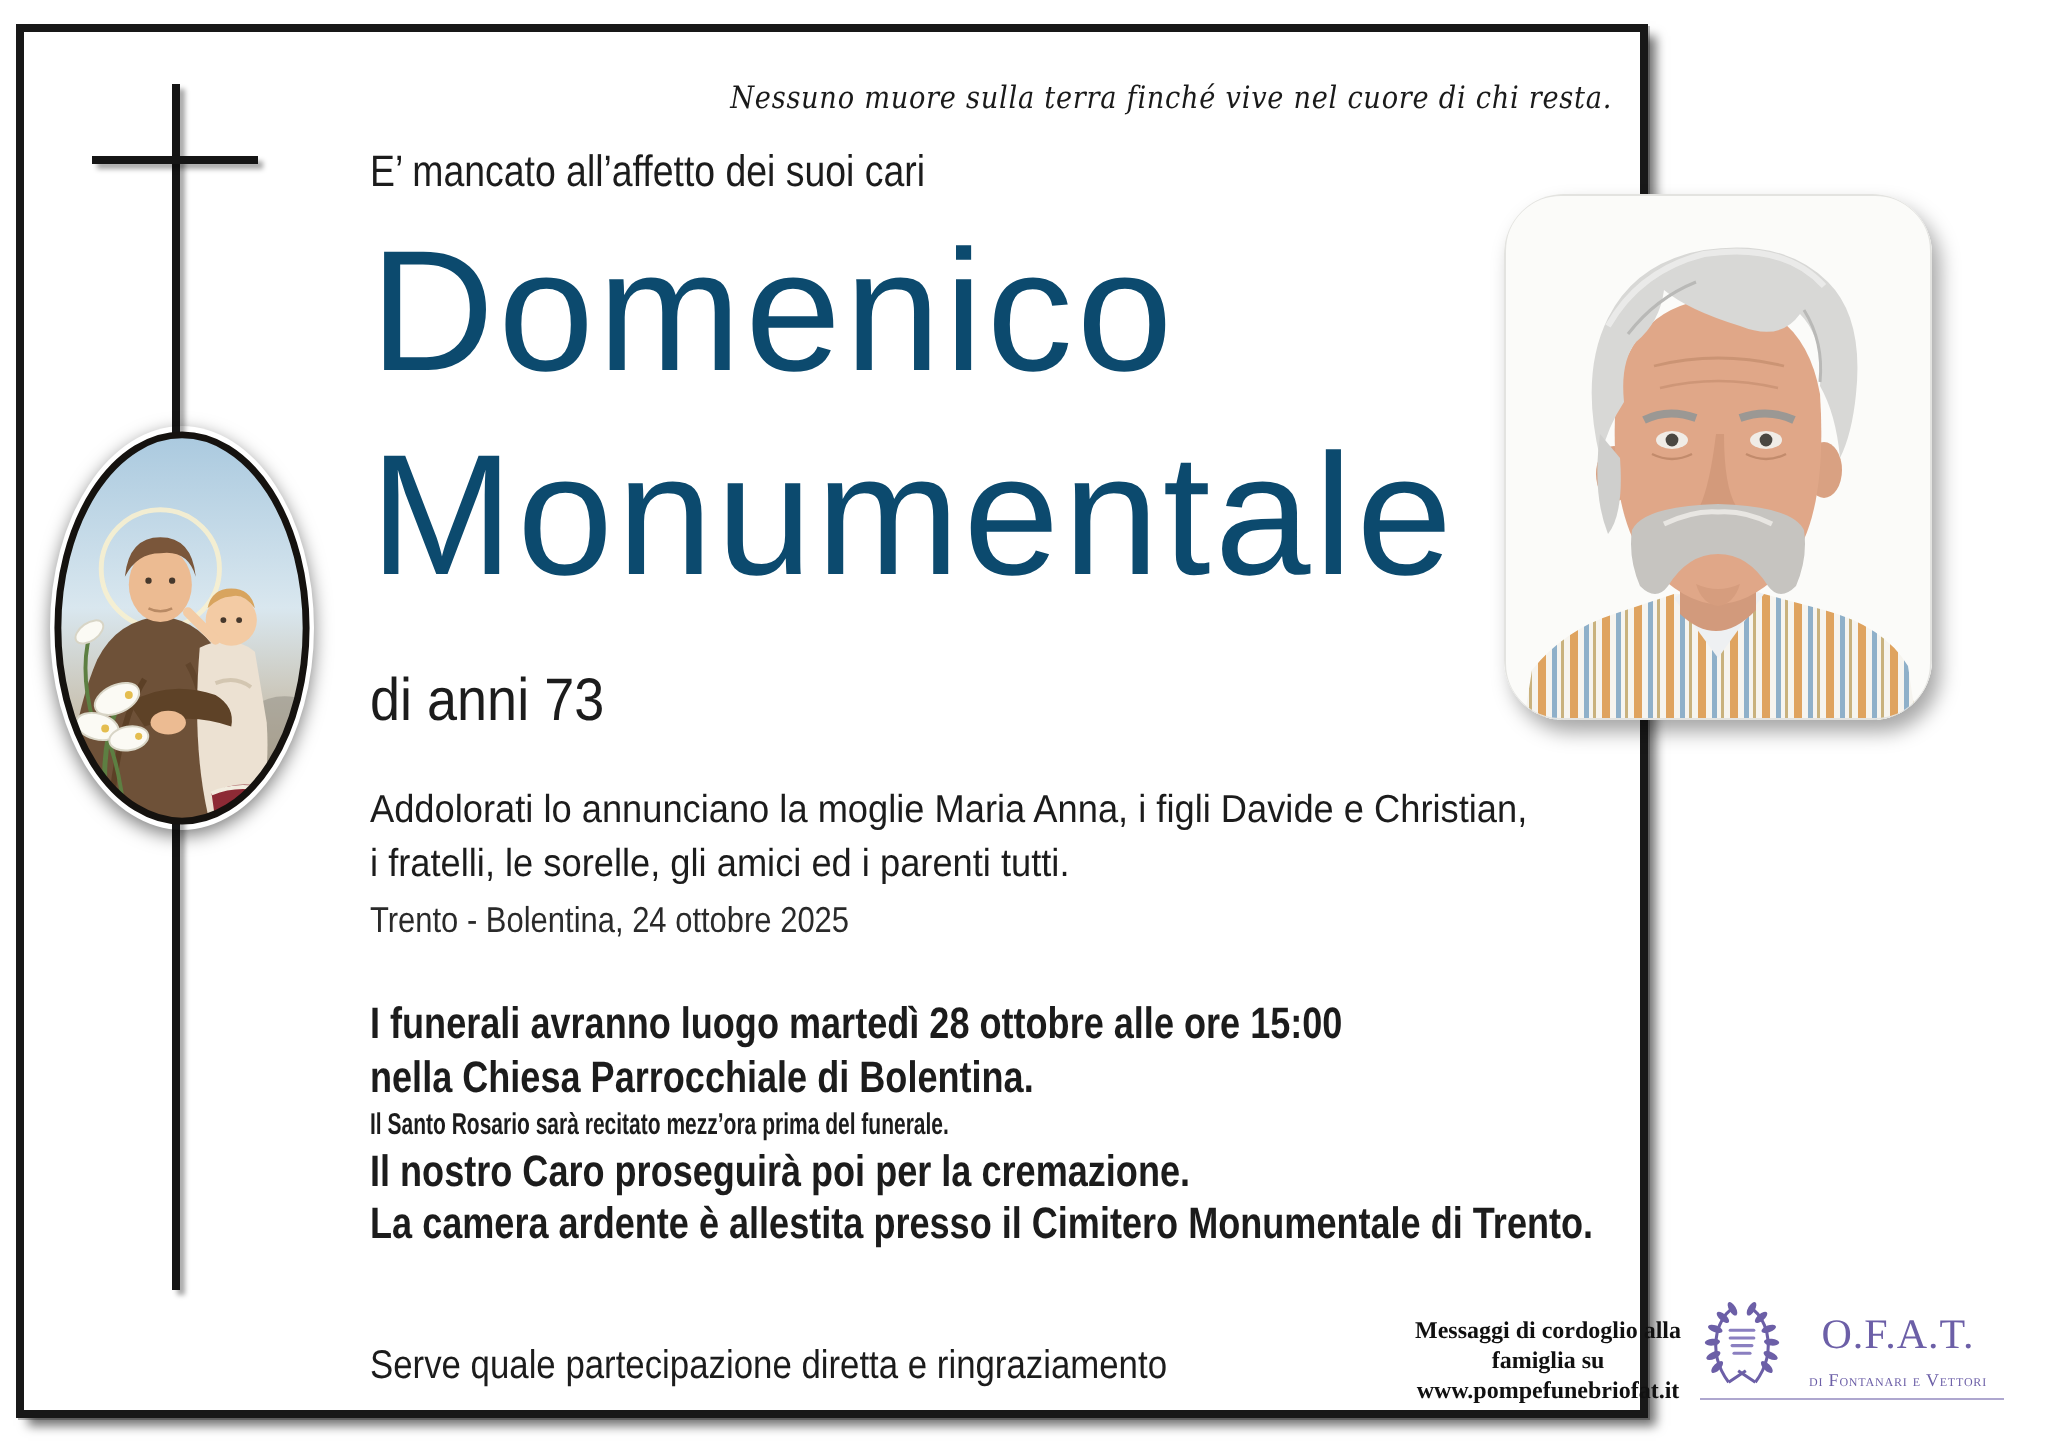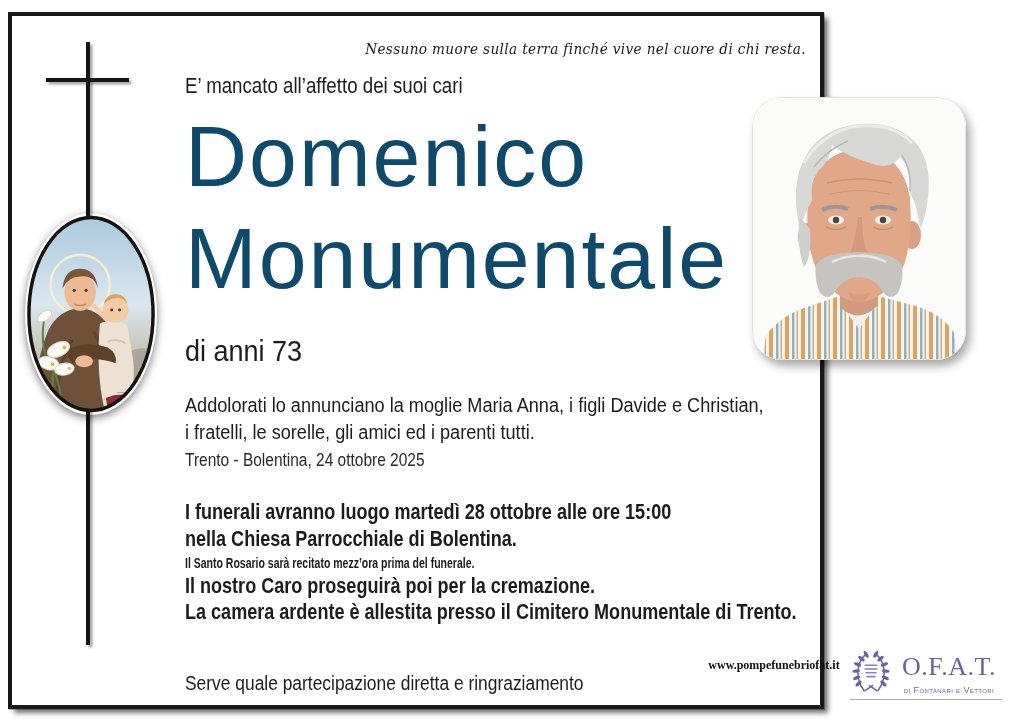--- a/index.html
+++ b/index.html
@@ -61,25 +61,25 @@
   .condolence {
     left:676px; top:642px; width:172px; text-align:center;
     font-family:"Liberation Serif", serif; font-weight:bold;
     font-size:12px; line-height:15px; color:#111;
   }
   .ofat { left:838px; top:634px; width:152px; }
   .ofat-row { display:flex; align-items:center; gap:4px; }
   .wreath { width:42px; height:46px; flex:0 0 auto; }
   .ofat-texts { text-align:center; flex:1; }
   .ofat-name {
-    font-family:"Liberation Serif", serif; font-size:26px; line-height:30px;
+    font-family:"Liberation Serif", serif; font-size:21px; line-height:30px;
     color:#6c5fa7; letter-spacing:0.5px;
   }
   .ofat-tagline {
-    font-family:Liberation Sans, sans-serif; font-variant:small-caps;
+    font-family:Liberation Serif, serif; font-variant:small-caps;
     font-size:9px; letter-spacing:0.4px; color:#6c5fa7; margin-top:3px;
   }
   .ofat-rule { margin-top:3px; height:1px; background:#6c5fa7; opacity:0.55; }
 </style>
 </head>
 <body>
 
 <div class="card">
 
   <div class="quote">Nessuno muore sulla terra finché vive nel cuore di chi resta.</div>
@@ -205,20 +205,21 @@
     <div class="fl">I funerali avranno luogo martedì 28 ottobre alle ore 15:00</div>
     <div class="fl">nella Chiesa Parrocchiale di Bolentina.</div>
     <div class="fl-small">Il Santo Rosario sarà recitato mezz’ora prima del funerale.</div>
     <div class="fl tight">Il nostro Caro proseguirà poi per la cremazione.</div>
     <div class="fl tight">La camera ardente è allestita presso il Cimitero Monumentale di Trento.</div>
   </div>
 
   <div class="txt participation">Serve quale partecipazione diretta e ringraziamento</div>
 
   <div class="condolence">
+    <div>Messaggi di cordoglio alla famiglia su</div>
     <div>www.pompefunebriofat.it</div>
   </div>
 
   <div class="ofat">
     <div class="ofat-row">
       <svg class="wreath" viewBox="0 0 44 46" aria-hidden="true">
         <g stroke="#6c5fa7" fill="none" stroke-width="1.6">
           <path d="M15,42 Q6,30 9,16 Q11,8 16,4"></path>
           <path d="M29,42 Q38,30 35,16 Q33,8 28,4"></path>
         </g>

